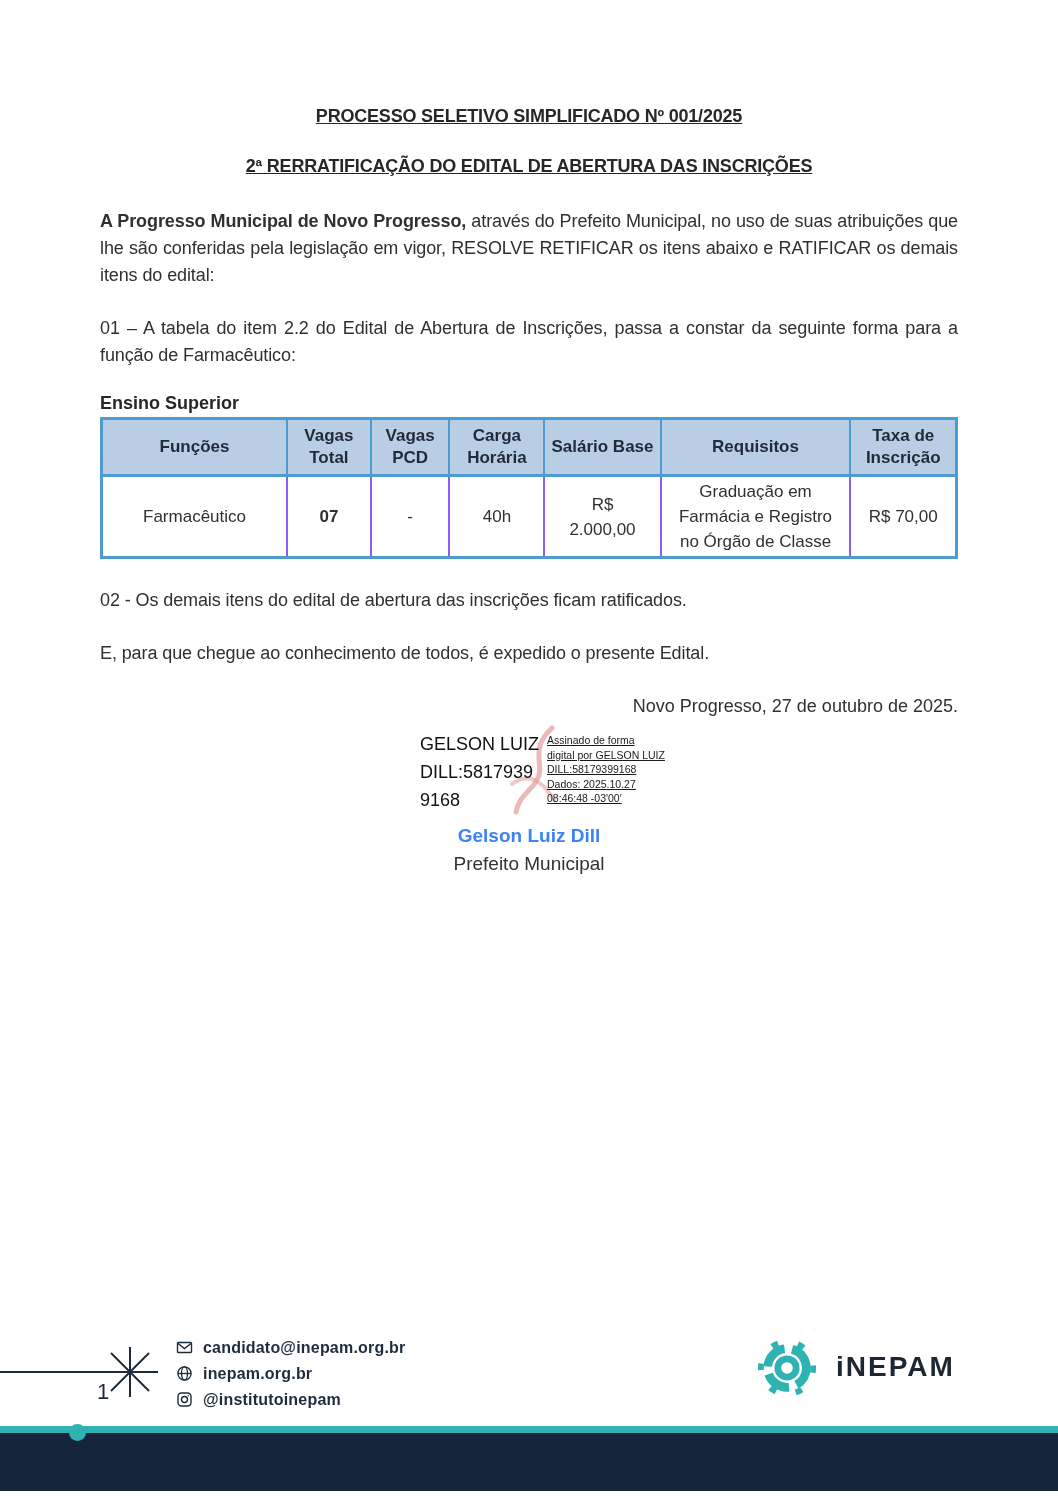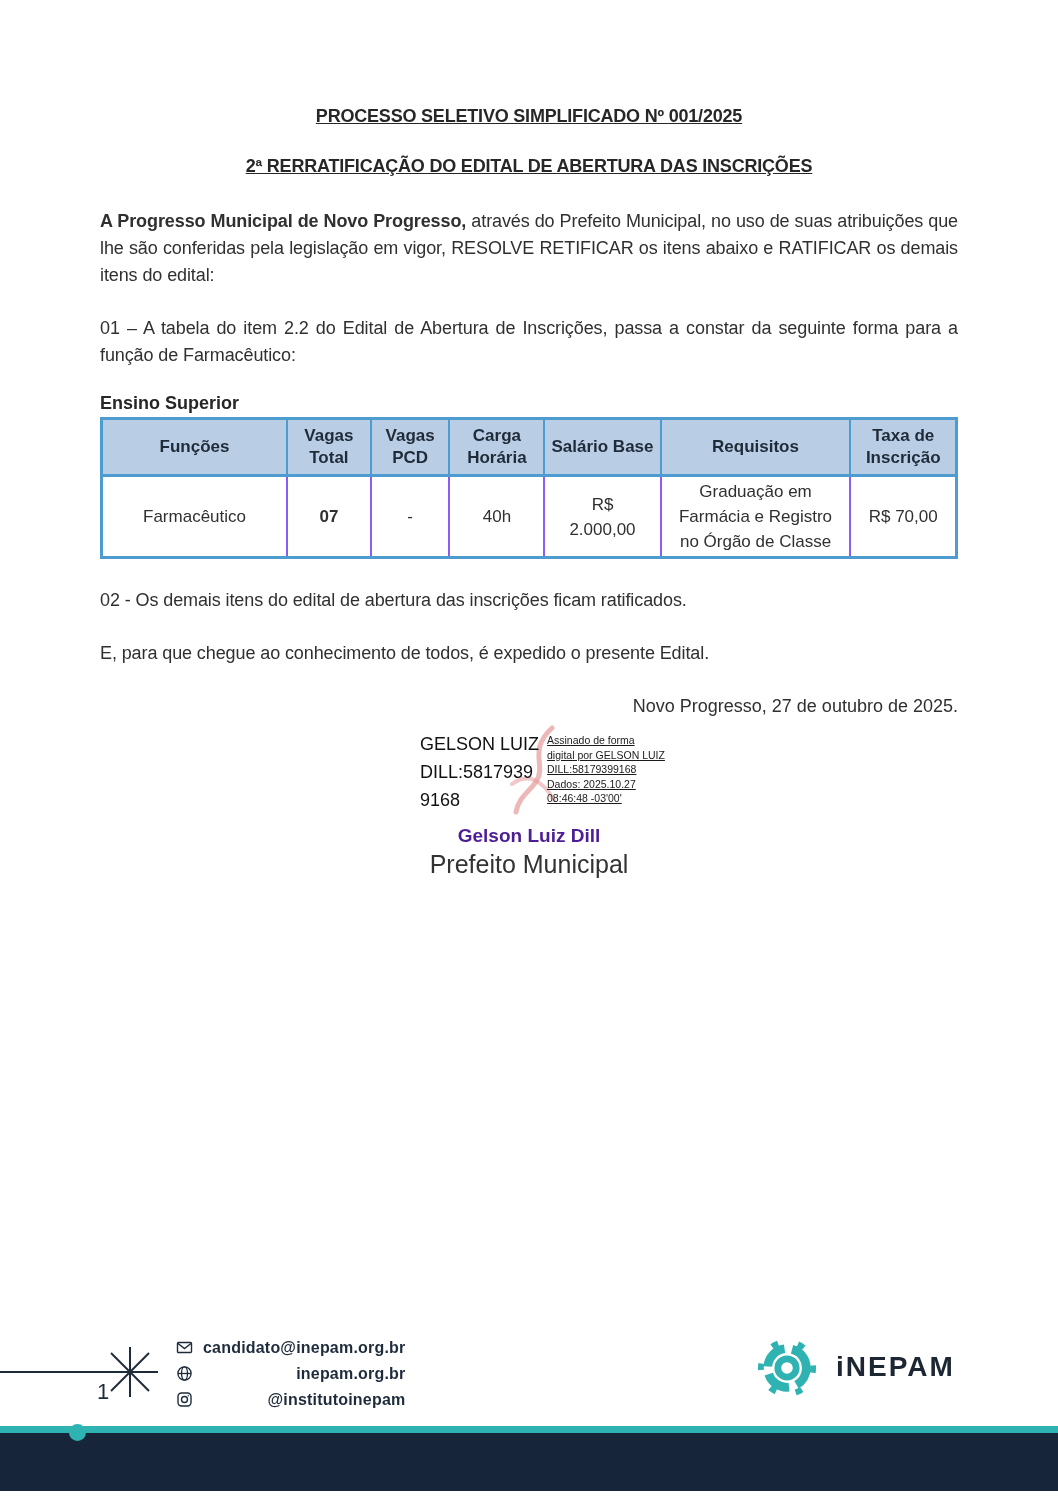--- a/index.html
+++ b/index.html
@@ -42,28 +42,28 @@
     background:#ffffff;
   }
   td.bold { font-weight:bold; }
 
   .date-line { margin-top:26px; text-align:right; font-size:18px; line-height:27px; }
 
   .sig-row { position:relative; margin:10px 0 0 320px; display:flex; align-items:flex-start; }
   .sig-big { font-size:18px; line-height:28px; color:#111; white-space:nowrap; z-index:2; }
   .sig-squiggle { position:absolute; left:86px; top:-8px; z-index:1; }
   .sig-details { font-size:10.5px; line-height:14.5px; color:#1a1a1a; margin-left:8px; padding-top:3px; z-index:2; white-space:nowrap;text-decoration:underline; }
-  .sig-name { margin-top:10px; text-align:center; font-weight:bold; font-size:19px; color:#4c1d95; line-height:24px; }
-  .sig-role { margin-top:4px; text-align:center; font-size:25px; color:#333; line-height:24px; }
+  .sig-name { margin-top:10px; text-align:center; font-weight:bold; font-size:19px; color:#3b82f6; line-height:24px; }
+  .sig-role { margin-top:4px; text-align:center; font-size:19px; color:#333; line-height:24px; }
 
   
   .star-mark { position:absolute; left:0; top:1336px; }
   .page-num { position:absolute; left:97px; top:1379px; font-size:22px; color:#1e2b3b; }
   .contacts { position:absolute; left:176px; top:1336px; }
-  .contact-row { display:flex; align-items:center; height:23px; margin-bottom:3px;justify-content:space-between; }
+  .contact-row { display:flex; align-items:center; height:23px; margin-bottom:3px; }
   .contact-row .ci { width:17px; height:17px; margin-right:10px; flex:0 0 auto; }
   .contact-text { font-size:16px; font-weight:600; letter-spacing:0.2px; color:#1e2b3b; white-space:nowrap; }
 
   .brand { position:absolute; left:758px; top:1337px; display:flex; align-items:center; }
   .brand-text { margin-left:20px; font-size:28px; font-weight:bold; letter-spacing:2px; color:#1d2734; }
 
   .teal-line { position:absolute; left:0; top:1426px; width:1058px; height:7px; background:#2eb3b2; }
   .navy-bar  { position:absolute; left:0; top:1433px; width:1058px; height:58px; background:#16253a; }
   .teal-dot  { position:absolute; left:69px; top:1424px; width:17px; height:17px; border-radius:50%; background:#2eb3b2; }
 </style>

